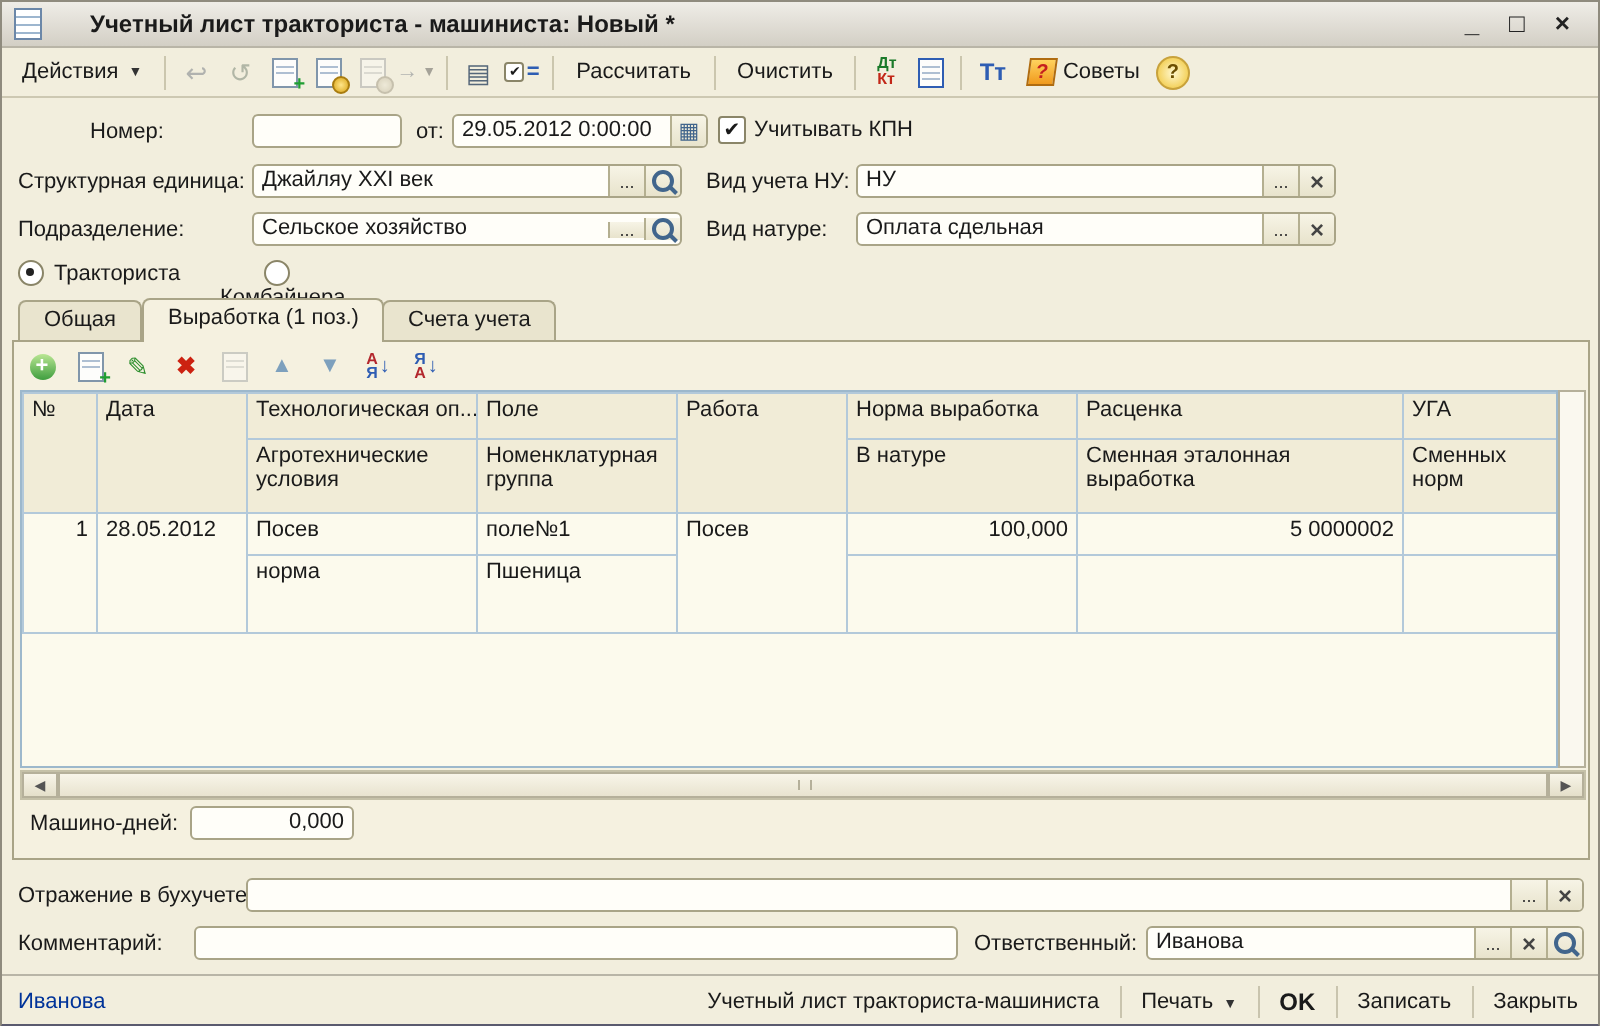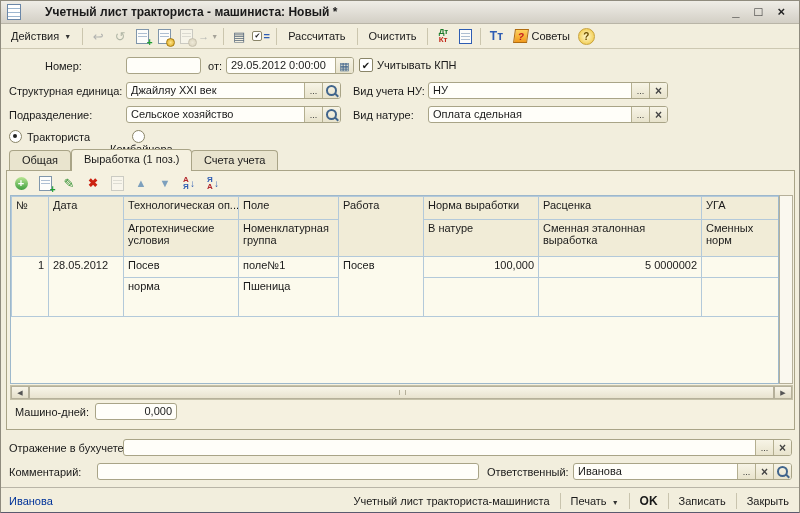--- a/index.html
+++ b/index.html
@@ -222,21 +222,21 @@
     <span class="val">НУ</span>
     <span class="fbtn">
         <span>...</span>
       </span>
     <span class="fbtn">
         <span style="font-size:12px;font-weight:bold;color:#444;">×</span>
       </span>
   </span>
 
   <span class="abs lbl" style="left:8px;top:108px;">Подразделение:</span>
-  <span class="abs fld" style="left:125px;top:105px;width:215px;">
+  <span class="abs fld" style="left:125px;top:105px;width:215px;align-items:center;">
     <span class="val">Сельское хозяйство</span>
     <span class="fbtn">
         <span>...</span>
       </span>
     <span class="fbtn">
         <span class="mag"></span>
       </span>
   </span>
   <span class="abs lbl" style="left:352px;top:108px;">Вид натуре:</span>
   <span class="abs fld" style="left:427px;top:105px;width:240px;">
@@ -321,21 +321,21 @@
             <col style="width:163px">
             <col style="width:77px">
         </colgroup>
         <tbody>
             <tr class="h1">
           <th rowspan="2">№</th>
           <th rowspan="2">Дата</th>
           <th>Технологическая оп...</th>
           <th>Поле</th>
           <th rowspan="2">Работа</th>
-          <th>Норма выработки</th>
+          <th>Норма выработка</th>
           <th>Расценка</th>
           <th>УГА</th>
         </tr>
         <tr class="h2">
           <th>Агротехнические условия</th>
           <th>Номенклатурная группа</th>
           <th>В натуре</th>
           <th>Сменная эталонная выработка</th>
           <th>Сменных норм</th>
         </tr>

